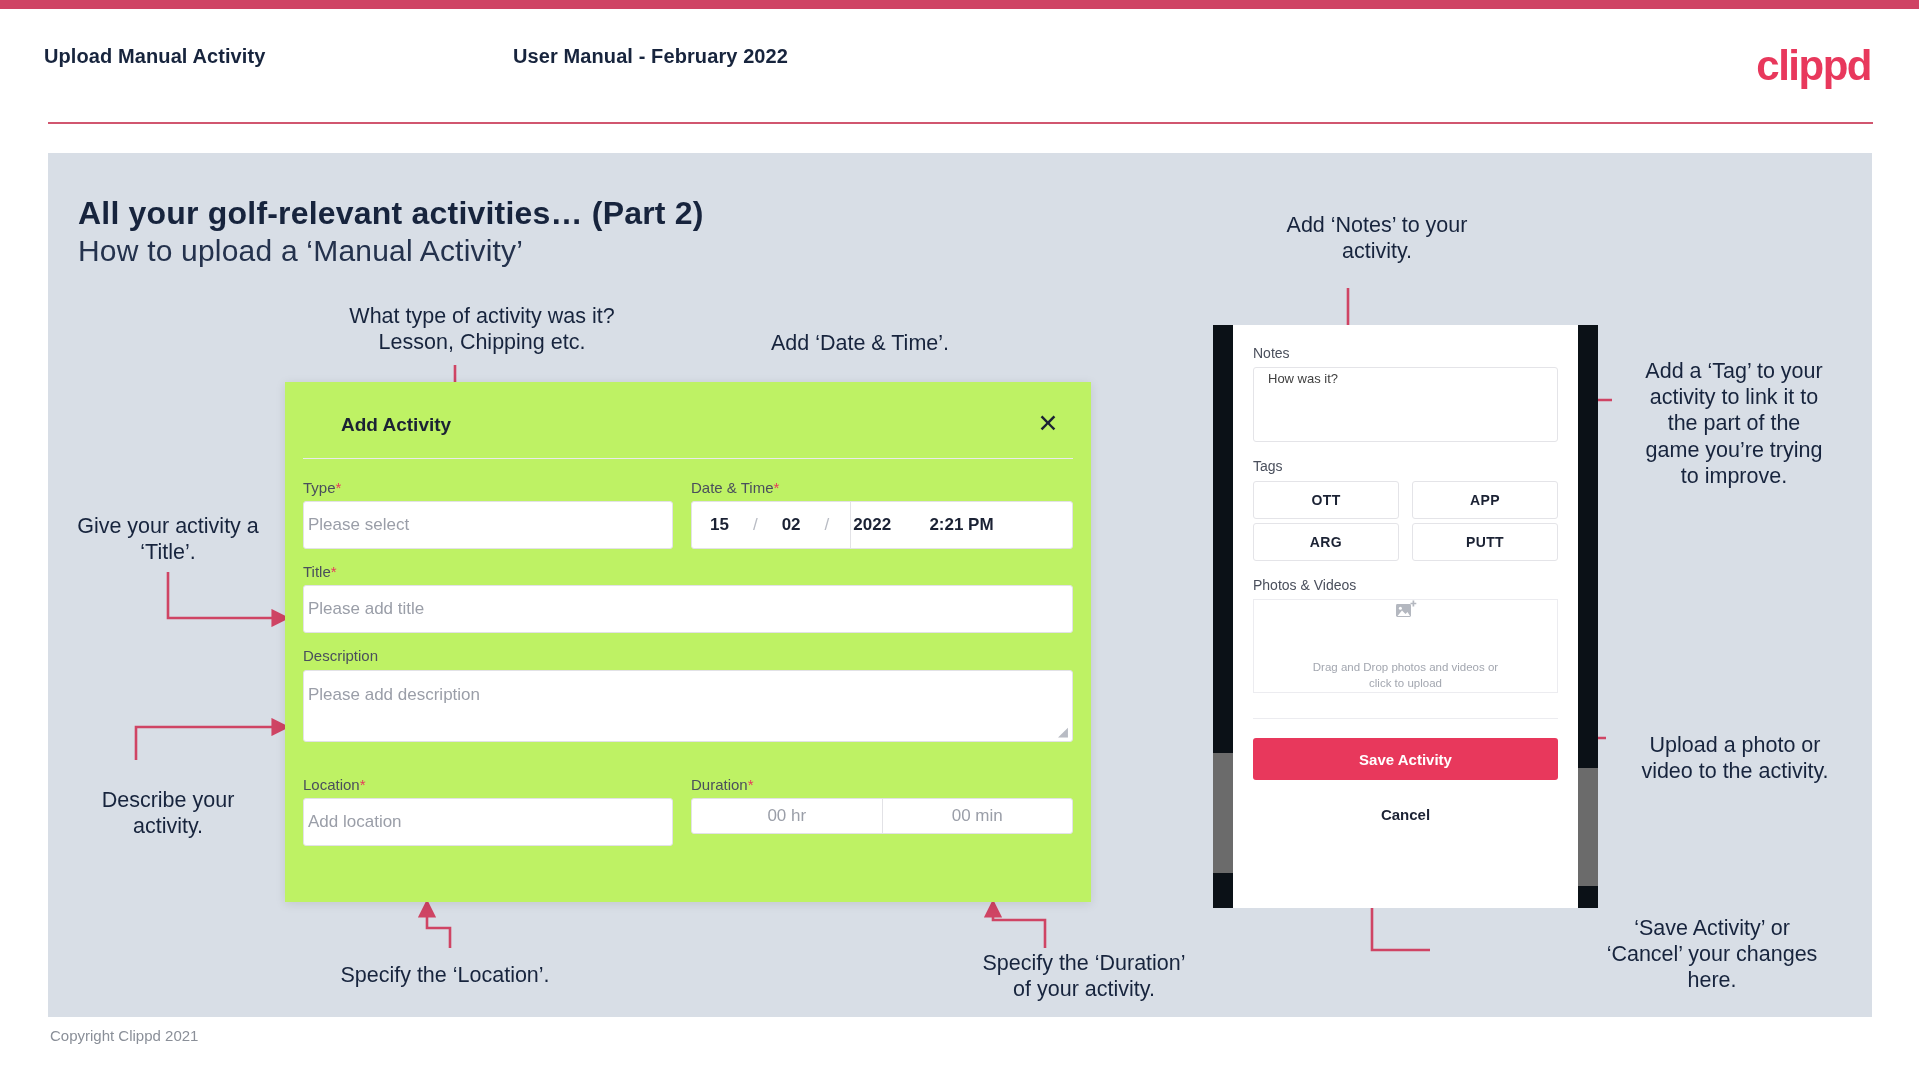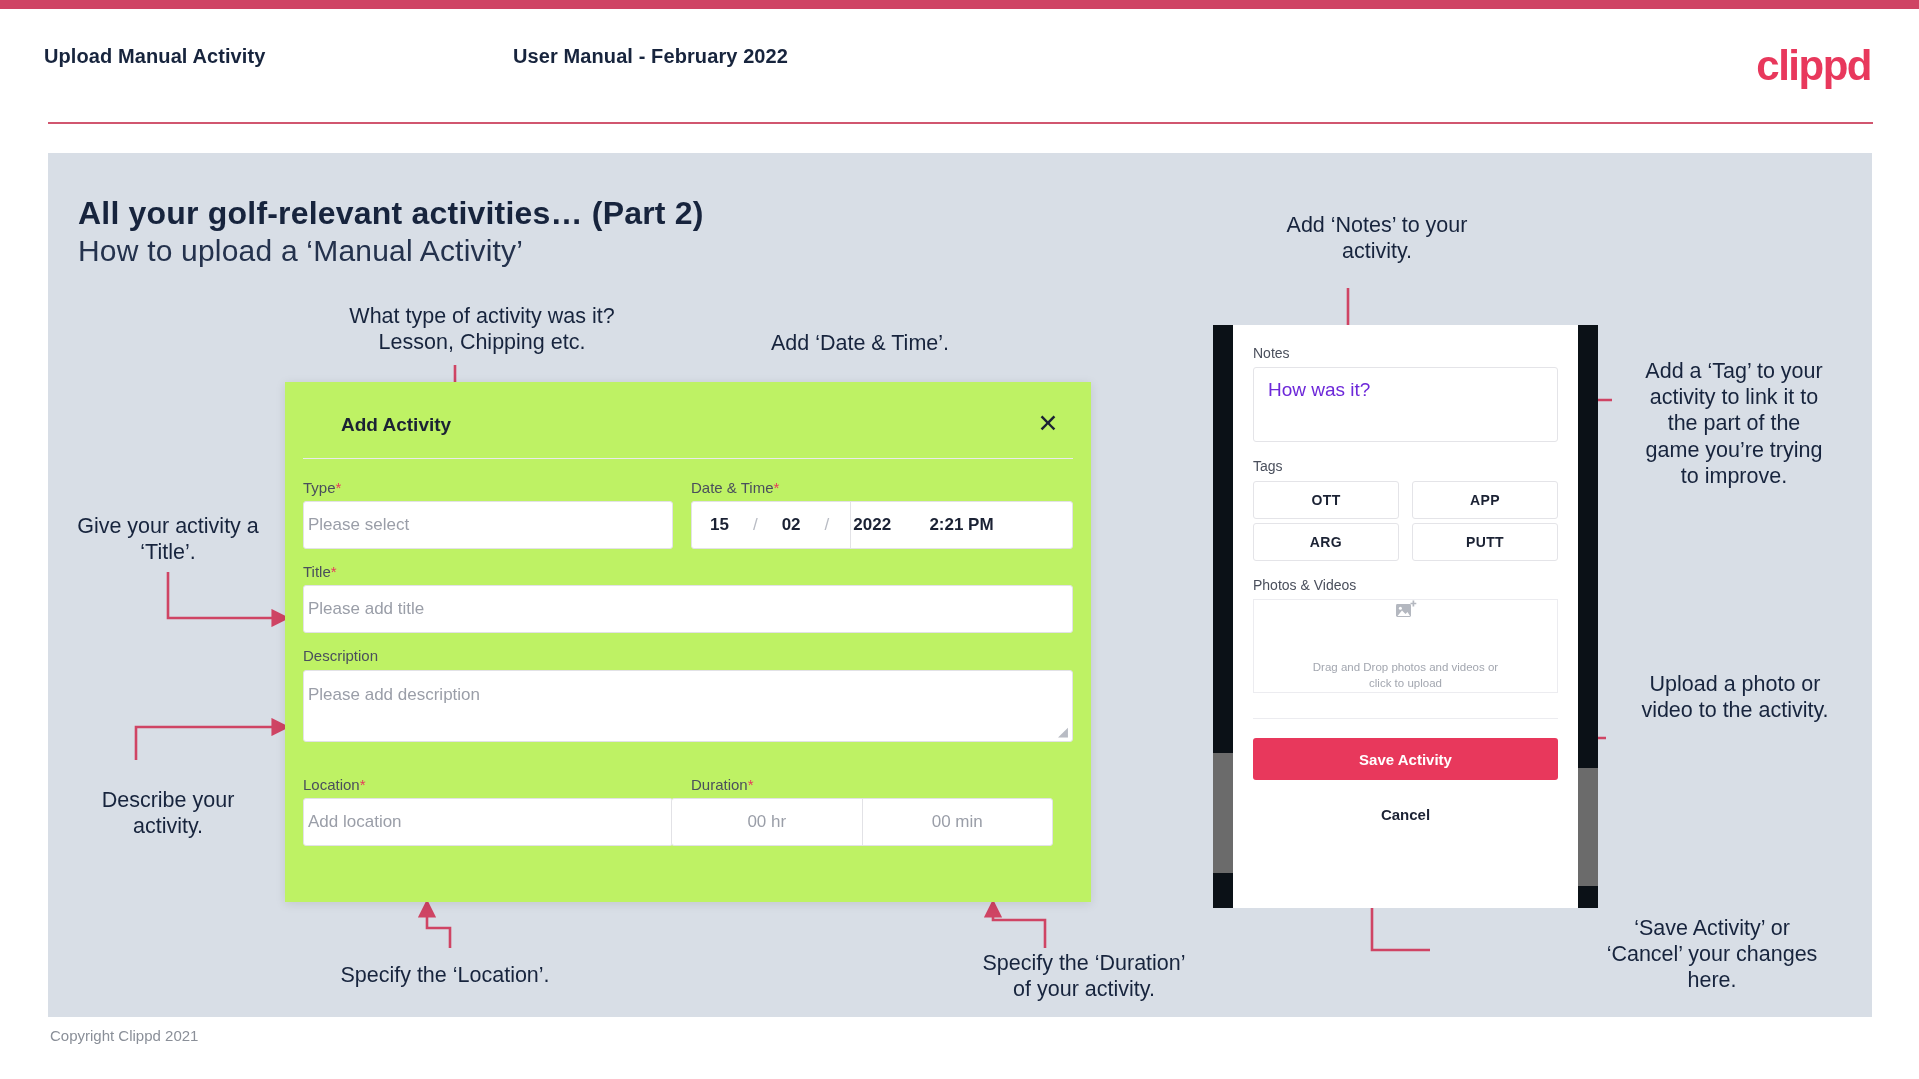--- a/index.html
+++ b/index.html
@@ -155,21 +155,21 @@
   .btn-grey {
     position: absolute; width: 20px; background: #6b6b6b;
   }
   .screen {
     position: absolute; left: 20px; top: 0; right: 20px; bottom: 0;
     background: #ffffff; overflow: hidden;
   }
   .p-label { position: absolute; font-size: 14px; color: #4a4f5c; }
   .p-input {
     position: absolute; border: 1px solid #e4e4e8; border-radius: 3px;
-    background: #fff; font-size: 19px; color: #6d28d9; padding: 11px 14px;
+    background: #fff; font-size: 13px; color: #404040; padding: 3px 14px;
   }
   .tag {
     position: absolute; border: 1px solid #e4e4e8; border-radius: 3px;
     background: #fff; display: flex; align-items: center; justify-content: center;
     font-size: 14px; font-weight: 700; color: #1b2234; letter-spacing: .4px;
   }
   .dropzone {
     position: absolute; border: 1px solid #ececf0; background: #fff;
     display: flex; flex-direction: column; align-items: center; justify-content: space-between;
     gap: 9px;
@@ -214,21 +214,21 @@
   <div class="anno c" style="left:38px; top:787px; width:260px;">Describe your<br>activity.</div>
 
   <div class="anno c" style="left:260px; top:962px; width:370px;">Specify the ‘Location’.</div>
 
   <div class="anno c" style="left:930px; top:950px; width:308px;">Specify the ‘Duration’<br>of your activity.</div>
 
   <div class="anno c" style="left:1238px; top:212px; width:278px;">Add ‘Notes’ to your<br>activity.</div>
 
   <div class="anno c" style="left:1614px; top:358px; width:240px;">Add a ‘Tag’ to your<br>activity to link it to<br>the part of the<br>game you’re trying<br>to improve.</div>
 
-  <div class="anno c" style="left:1610px; top:671px; width:250px;">Upload a photo or<br>video to the activity.</div>
+  <div class="anno c" style="left:1610px; top:732px; width:250px;">Upload a photo or<br>video to the activity.</div>
 
   <div class="anno c" style="left:1562px; top:915px; width:300px;">‘Save Activity’ or<br>‘Cancel’ your changes<br>here.</div>
 
   <svg class="arrow-layer" viewBox="0 0 1919 1079" xmlns="http://www.w3.org/2000/svg">
     <defs>
       <marker id="ah" markerWidth="7" markerHeight="7" refX="5.6" refY="3.5" orient="auto" markerUnits="strokeWidth">
         <path d="M0,0 L7,3.5 L0,7 z" fill="#cf4464"></path>
       </marker>
     </defs>
     <g stroke="#cf4464" stroke-width="2.6" fill="none" marker-end="url(#ah)">
@@ -308,21 +308,21 @@
     <div class="field-label" style="left:18px; top:394px;">
       <span>Location</span><span class="req">*</span>
     </div>
     <div class="inp" style="left:18px; top:416px; width:370px; height:48px;">
       <span>Add location</span>
     </div>
 
     <div class="field-label" style="left:406px; top:394px;">
       <span>Duration</span><span class="req">*</span>
     </div>
-    <div class="dur-wrap" style="left:386px; top:416px; width:382px; height:48px;">
+    <div class="dur-wrap" style="left:406px; top:416px; width:382px; height:36px;">
       <div class="dur-cell">00 hr</div>
       <div class="dur-div"></div>
       <div class="dur-cell">00 min</div>
     </div>
   </div>
 
   <div class="phone">
     <div class="bezel left"></div>
     <div class="btn-grey" style="left:0; top:428px; height:120px;"></div>
     <div class="bezel right"></div>

